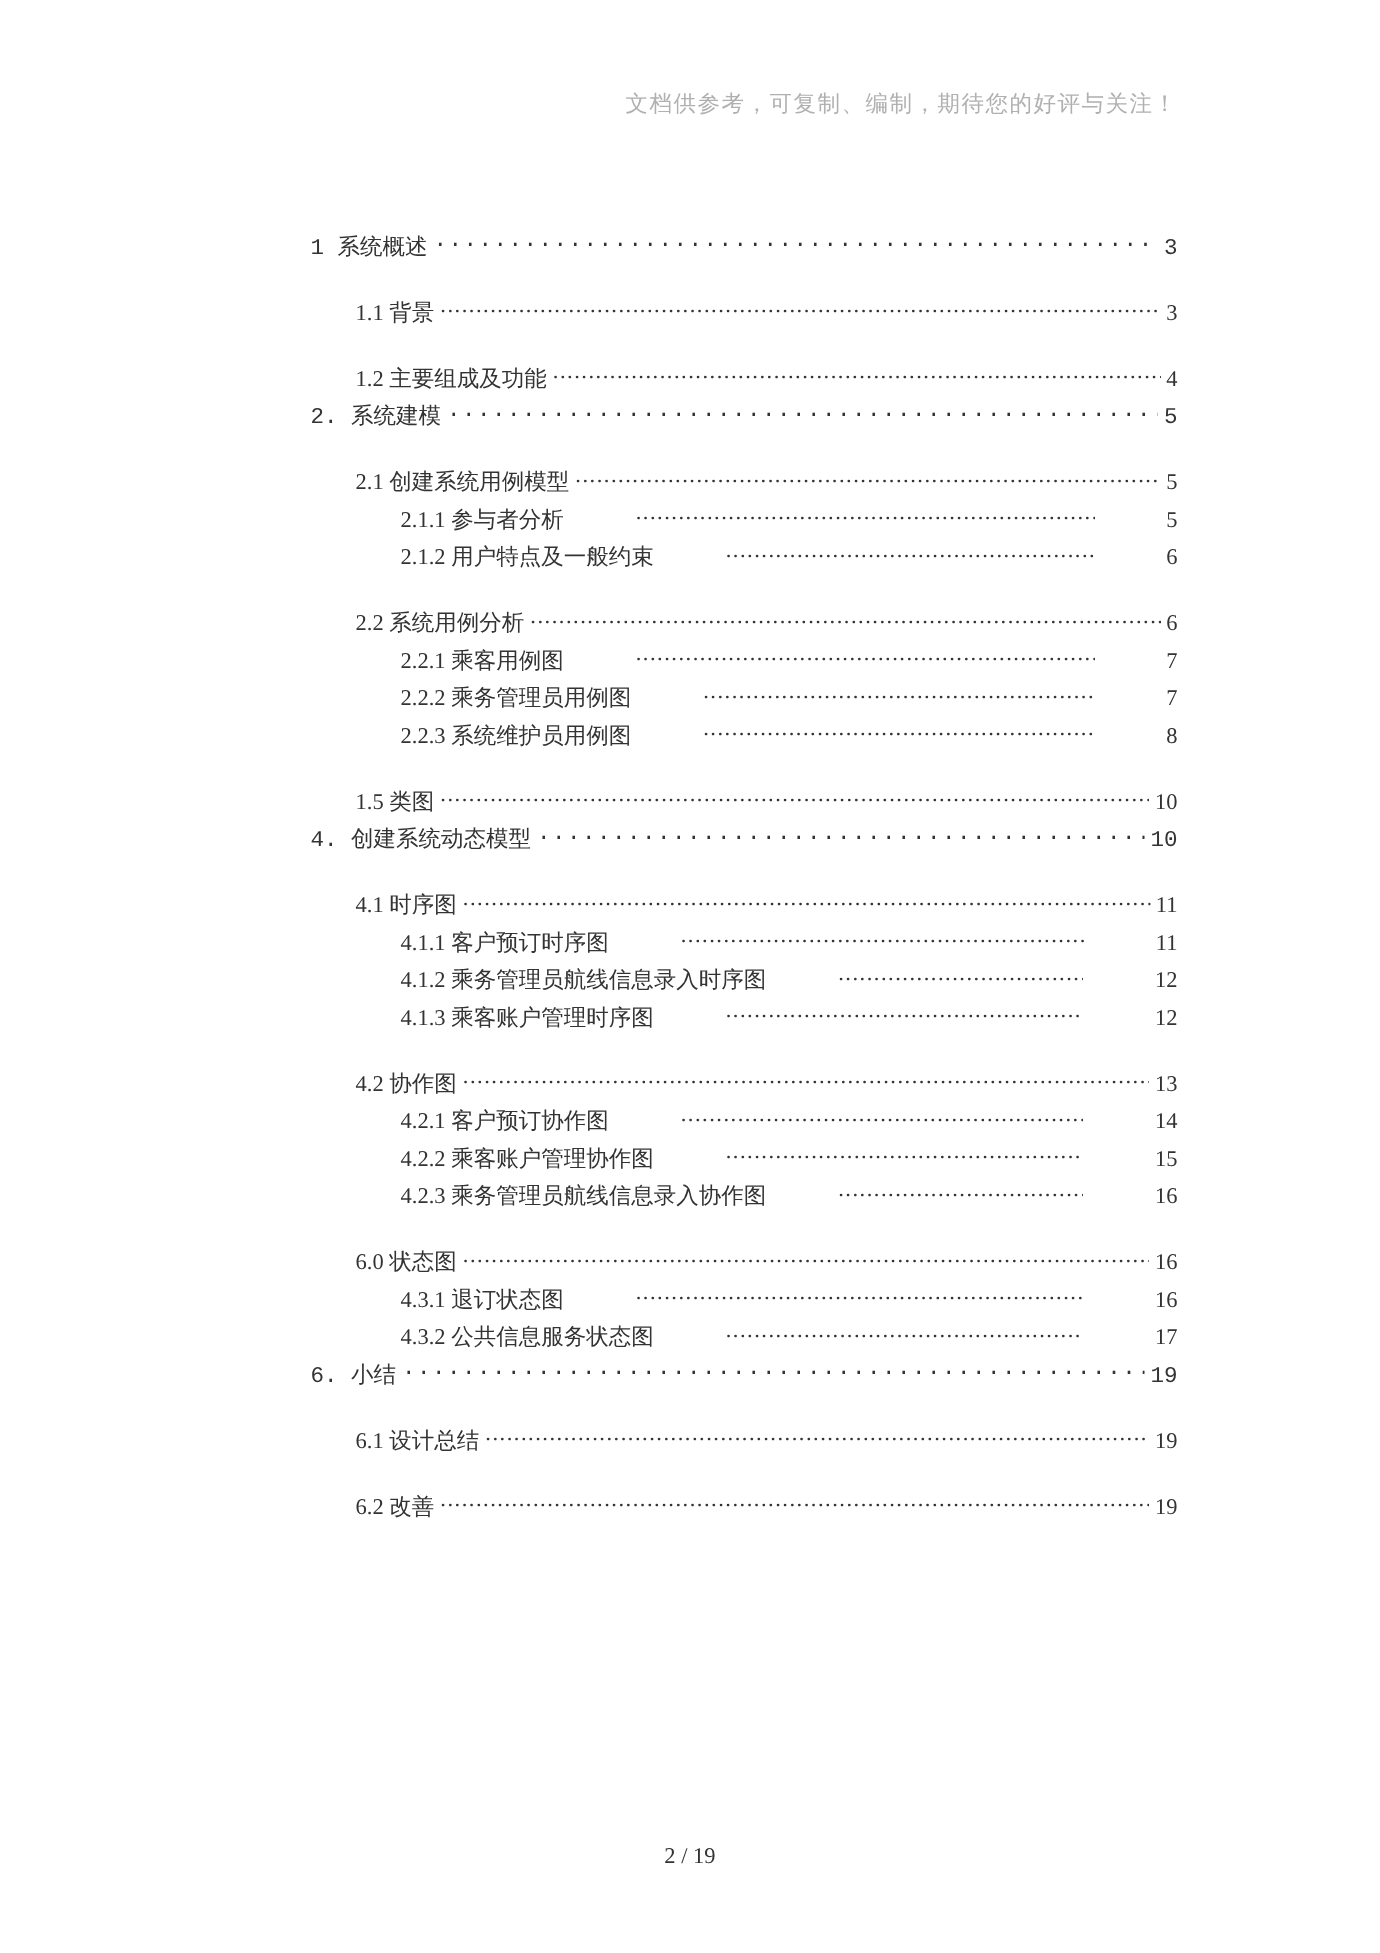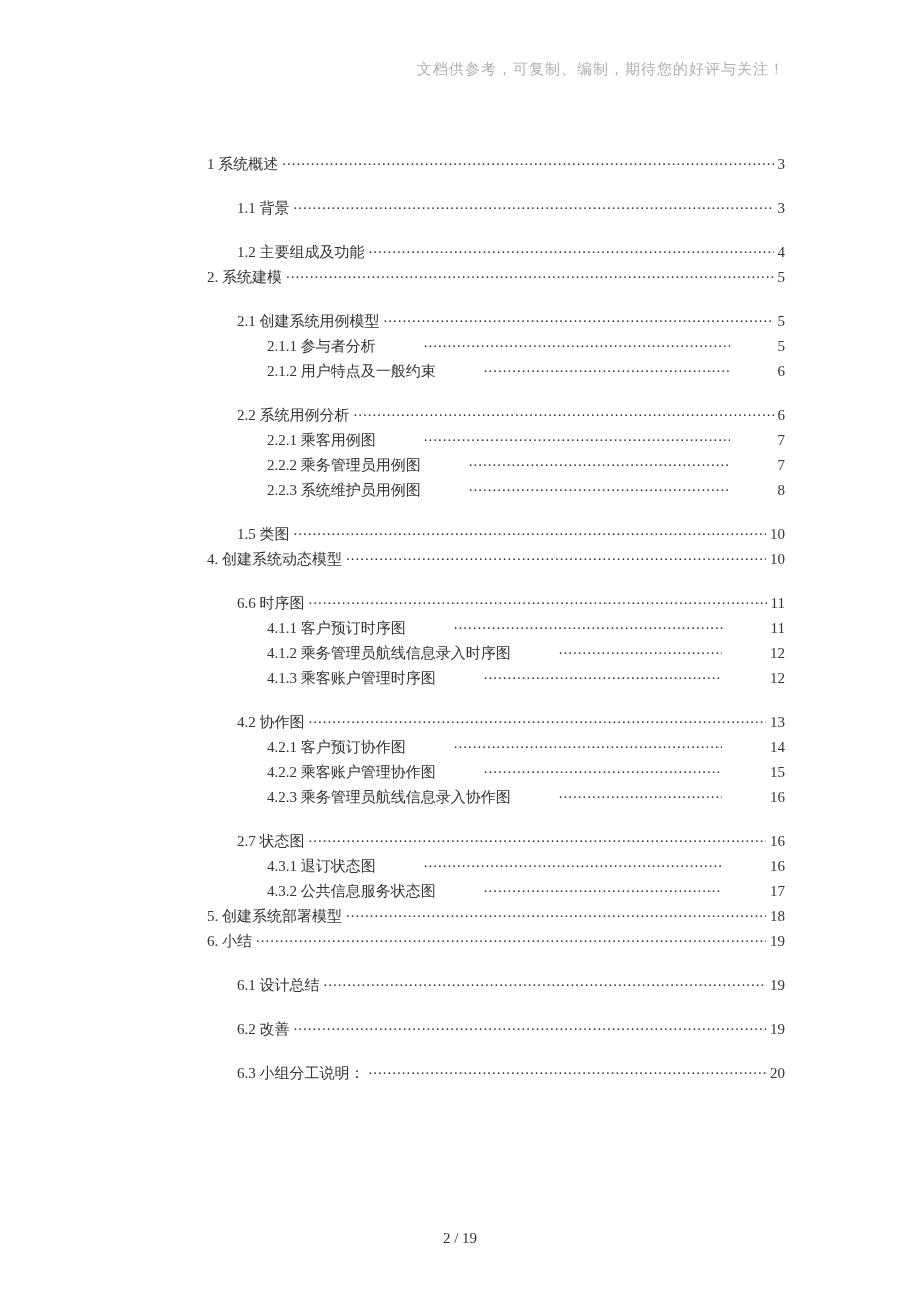--- a/index.html
+++ b/index.html
@@ -34,20 +34,21 @@
     .toc-entry {
       display: flex;
       align-items: baseline;
       margin-bottom: 5px;
       font-size: 15px;
       color: #333;
       white-space: nowrap;
     }
     .toc-entry.level-1 {
       padding-left: 0;
+      font-family: Liberation Mono, monospace;
     }
     .toc-entry.level-2 {
       padding-left: 30px;
       margin-top: 24px;
     }
     .toc-entry.level-3 {
       padding-left: 60px;
       gap: 44px;
     }
     .toc-title {
@@ -148,21 +149,21 @@
         <span class="toc-title">1.5 类图</span>
         <span class="toc-dots"></span>
         <span class="toc-page">10</span>
       </div>
       <div class="toc-entry level-1">
         <span class="toc-title">4.  创建系统动态模型</span>
         <span class="toc-dots"></span>
         <span class="toc-page">10</span>
       </div>
       <div class="toc-entry level-2">
-        <span class="toc-title">6.6 时序图</span>
+        <span class="toc-title">4.1 时序图</span>
         <span class="toc-dots"></span>
         <span class="toc-page">11</span>
       </div>
       <div class="toc-entry level-3">
         <span class="toc-title">4.1.1 客户预订时序图</span>
         <span class="toc-dots"></span>
         <span class="toc-page">11</span>
       </div>
       <div class="toc-entry level-3">
         <span class="toc-title">4.1.2 乘务管理员航线信息录入时序图</span>
@@ -188,56 +189,46 @@
         <span class="toc-title">4.2.2 乘客账户管理协作图</span>
         <span class="toc-dots"></span>
         <span class="toc-page">15</span>
       </div>
       <div class="toc-entry level-3">
         <span class="toc-title">4.2.3 乘务管理员航线信息录入协作图</span>
         <span class="toc-dots"></span>
         <span class="toc-page">16</span>
       </div>
       <div class="toc-entry level-2">
-        <span class="toc-title">2.7 状态图</span>
+        <span class="toc-title">6.0 状态图</span>
         <span class="toc-dots"></span>
         <span class="toc-page">16</span>
       </div>
       <div class="toc-entry level-3">
         <span class="toc-title">4.3.1 退订状态图</span>
         <span class="toc-dots"></span>
         <span class="toc-page">16</span>
       </div>
       <div class="toc-entry level-3">
         <span class="toc-title">4.3.2 公共信息服务状态图</span>
         <span class="toc-dots"></span>
         <span class="toc-page">17</span>
       </div>
       <div class="toc-entry level-1">
-        <span class="toc-title">5.  创建系统部署模型</span>
-        <span class="toc-dots"></span>
-        <span class="toc-page">18</span>
-      </div>
-      <div class="toc-entry level-1">
         <span class="toc-title">6.  小结</span>
         <span class="toc-dots"></span>
         <span class="toc-page">19</span>
       </div>
       <div class="toc-entry level-2">
         <span class="toc-title">6.1 设计总结</span>
         <span class="toc-dots"></span>
         <span class="toc-page">19</span>
       </div>
       <div class="toc-entry level-2">
         <span class="toc-title">6.2 改善</span>
         <span class="toc-dots"></span>
         <span class="toc-page">19</span>
       </div>
-      <div class="toc-entry level-2">
-        <span class="toc-title">6.3 小组分工说明：</span>
-        <span class="toc-dots"></span>
-        <span class="toc-page">20</span>
-      </div>
     </div>
 
   <div class="page-number">2 / 19</div>
 
 </div>
 
 </body></html>

